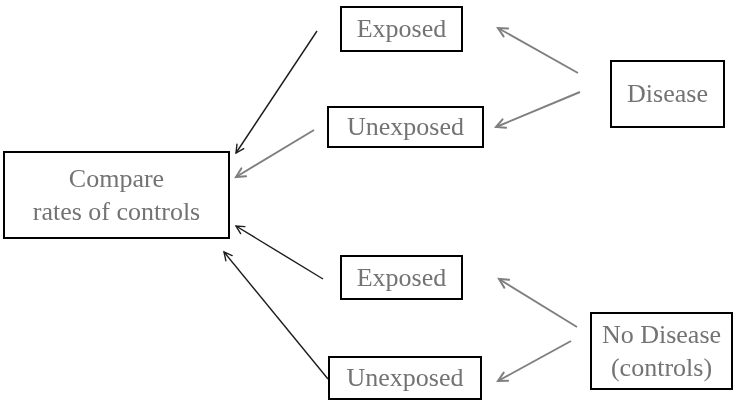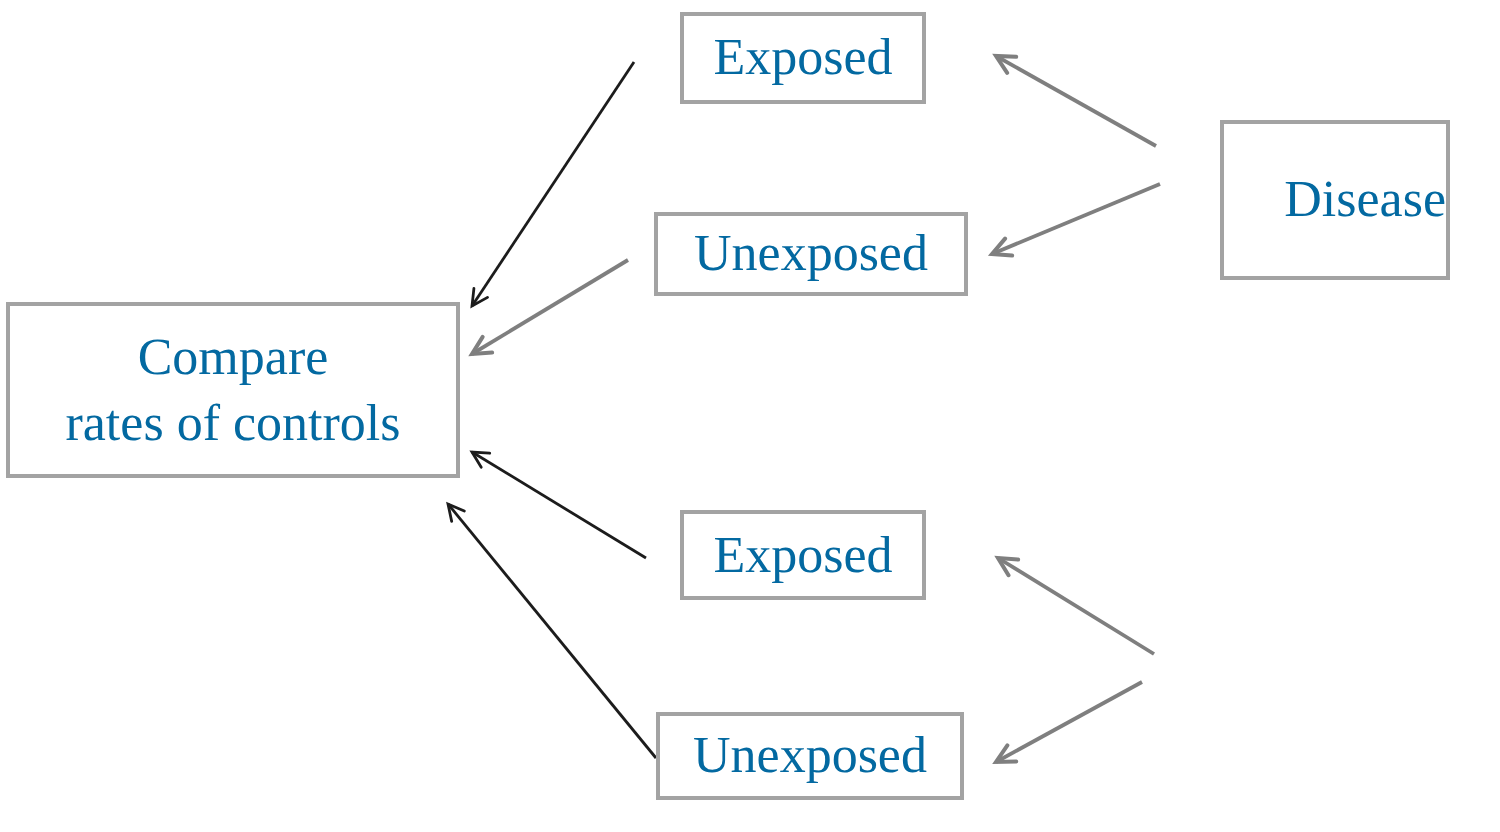--- a/index.html
+++ b/index.html
@@ -12,39 +12,39 @@
     font-family: "Liberation Serif", "DejaVu Serif", serif;
   }
   .arrow-layer {
     position: absolute;
     left: 0; top: 0;
     width: 750px; height: 416px;
   }
   .node {
     position: absolute;
     box-sizing: border-box;
-    border: 2px solid #a3a3a3;
+    border: 2px solid #000000;
     background: #ffffff;
     display: flex;
     flex-direction: column;
     align-items: center;
     justify-content: center;
     text-align: center;
     font-size: 26px;
     line-height: 1.28;
-    color: #0369a1;
+    color: #737373;
     white-space: nowrap;
   }
   .node span, .node div { display: block; }
 
   
   .n-exposed-cases      { left: 340px; top: 6px;   width: 123px; height: 46px; }
   .n-unexposed-cases    { left: 327px; top: 106px; width: 157px; height: 42px; }
   .n-compare            { left: 3px;   top: 151px; width: 227px; height: 88px; }
-  .n-disease            { left: 610px; top: 60px;  width: 115px; height: 80px; align-items: flex-end; }
+  .n-disease            { left: 610px; top: 60px;  width: 115px; height: 68px; }
   .n-exposed-controls   { left: 340px; top: 255px; width: 123px; height: 45px; }
   .n-unexposed-controls { left: 328px; top: 356px; width: 154px; height: 44px; }
   .n-no-disease         { left: 590px; top: 312px; width: 143px; height: 78px; }
 </style>
 </head>
 <body>
 
 <div class="canvas">
 
   <svg class="arrow-layer" width="750" height="416" viewBox="0 0 750 416" xmlns="http://www.w3.org/2000/svg">
@@ -86,14 +86,18 @@
   </div>
 
   <div class="node n-exposed-controls">
     <span>Exposed</span>
   </div>
 
   <div class="node n-unexposed-controls">
     <span>Unexposed</span>
   </div>
 
+  <div class="node n-no-disease">
+    <div>No Disease</div>
+    <div>(controls)</div>
+  </div>
 
 </div>
 
 </body></html>

